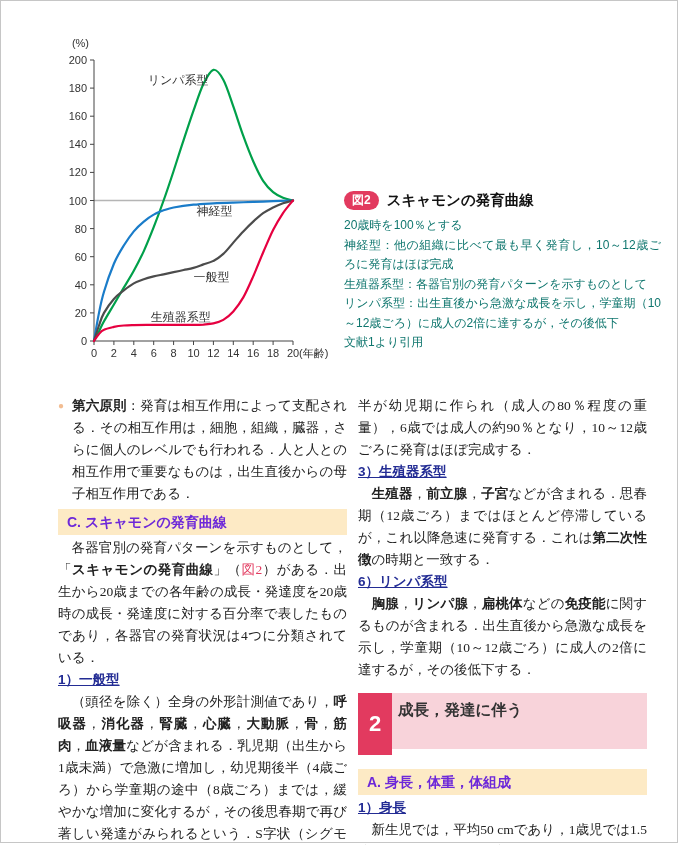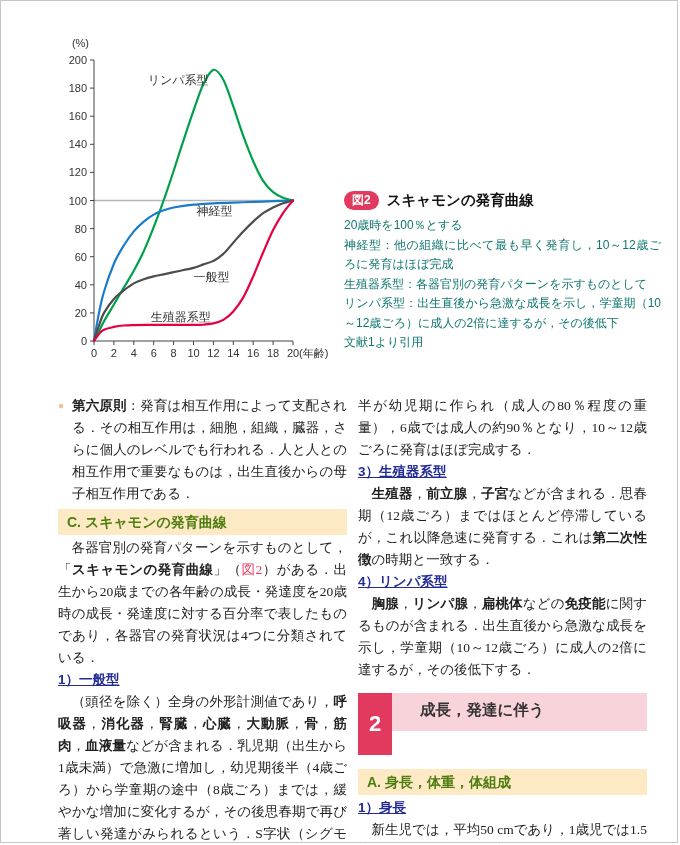--- a/index.html
+++ b/index.html
@@ -24,30 +24,30 @@
   .col{position:absolute;top:394px;width:289px;font-size:13.5px;line-height:22px;
        color:#222222;text-align:justify;}
   .col-left{left:57px;}
   .col-right{left:357px;}
   .para{margin:0;}
   .b{font-weight:bold;margin-top:28px;}
   .figref{color:#e23a5f;}
   .bullet{position:relative;padding-left:14px;}
   .dot{position:absolute;left:0;top:0;color:#f2bd92;font-size:10px;}
   .hbox{background:#fdeac5;font-family:"Liberation Sans","DejaVu Sans",sans-serif;
-        font-weight:bold;font-size:14px;color:#4d7c0f;padding:3px 0 3px 9px;margin:4px 0 2px;line-height:20px;}
+        font-weight:bold;font-size:14px;color:#6d28d9;padding:3px 0 3px 9px;margin:4px 0 2px;line-height:20px;}
   .nsub{font-family:"Liberation Sans","DejaVu Sans",sans-serif;font-weight:bold;
         color:#232c94;font-size:13.5px;line-height:22px;text-decoration:underline;}
 
   
   .banner{display:flex;align-items:flex-start;margin:12px 0 14px;
           font-family:"Liberation Sans","DejaVu Sans",sans-serif;}
   .banner-num{width:34px;height:62px;background:#e23a5f;color:#fff;font-size:22px;
               font-weight:bold;display:flex;align-items:center;justify-content:center;flex:0 0 34px;}
-  .banner-body{flex:1;background:#f8d3da;height:38px;box-sizing:border-box;padding:6px 0 0 28px;}
+  .banner-body{flex:1;background:#f8d3da;height:56px;box-sizing:border-box;padding:6px 0 0 6px;}
   .banner-line{font-size:15.5px;font-weight:bold;color:#333;line-height:22px;}
 </style>
 </head>
 <body>
 
 <div class="page">
   <div class="chart" id="chart"><svg width="340" height="350" viewBox="0 0 340 350">
         <line x1="73" y1="171.5" x2="272" y2="171.5" stroke="#b5b5b5" stroke-width="1.3"></line>
         <g stroke="#444444" stroke-width="1">
           <line x1="73" y1="31" x2="73" y2="312"></line>
@@ -129,21 +129,21 @@
       <p class="para bullet"><span class="dot">●</span><span class="b">第六原則</span><span>：発育は相互作用によって支配される．その相互作用は，細胞，組織，臓器，さらに個人のレベルでも行われる．人と人との相互作用で重要なものは，出生直後からの母子相互作用である．</span></p>
       <div class="hbox">C. スキャモンの発育曲線</div>
       <p class="para"><span>　各器官別の発育パターンを示すものとして，「</span><span class="b">スキャモンの発育曲線</span><span>」（</span><span class="figref">図2</span><span>）がある．出生から20歳までの各年齢の成長・発達度を20歳時の成長・発達度に対する百分率で表したものであり，各器官の発育状況は4つに分類されている．</span></p>
       <div class="nsub">1）一般型</div>
       <p class="para"><span>　（頭径を除く）全身の外形計測値であり，</span><span class="b">呼吸器</span><span>，</span><span class="b">消化器</span><span>，</span><span class="b">腎臓</span><span>，</span><span class="b">心臓</span><span>，</span><span class="b">大動脈</span><span>，</span><span class="b">骨</span><span>，</span><span class="b">筋肉</span><span>，</span><span class="b">血液量</span><span>などが含まれる．乳児期（出生から1歳未満）で急激に増加し，幼児期後半（4歳ごろ）から学童期の途中（8歳ごろ）までは，緩やかな増加に変化するが，その後思春期で再び著しい発達がみられるという．S字状（シグモイドカーブ）の発育曲線を示す．</span></p>
     </div>
   <div class="col col-right" id="col-right">
       <p class="para"><span>半が幼児期に作られ（成人の80％程度の重量），6歳では成人の約90％となり，10～12歳ごろに発育はほぼ完成する．</span></p>
       <div class="nsub">3）生殖器系型</div>
       <p class="para"><span>　</span><span class="b">生殖器</span><span>，</span><span class="b">前立腺</span><span>，</span><span class="b">子宮</span><span>などが含まれる．思春期（12歳ごろ）まではほとんど停滞しているが，これ以降急速に発育する．これは</span><span class="b">第二次性徴</span><span>の時期と一致する．</span></p>
-      <div class="nsub">4）リンパ系型</div>
+      <div class="nsub">6）リンパ系型</div>
       <p class="para"><span>　</span><span class="b">胸腺</span><span>，</span><span class="b">リンパ腺</span><span>，</span><span class="b">扁桃体</span><span>などの</span><span class="b">免疫能</span><span>に関するものが含まれる．出生直後から急激な成長を示し，学童期（10～12歳ごろ）に成人の2倍に達するが，その後低下する．</span></p>
       <div class="banner">
         <div class="banner-num">2</div>
         <div class="banner-body">
           <div class="banner-line">成長，発達に伴う</div>
         </div>
       </div>
       <div class="hbox">A. 身長，体重，体組成</div>
       <div class="nsub">1）身長</div>
       <p class="para"><span>　新生児では，平均50 cmであり，1歳児では1.5倍の75 cm，5歳児で2倍の約100 cmとなる．身体各部</span></p>

